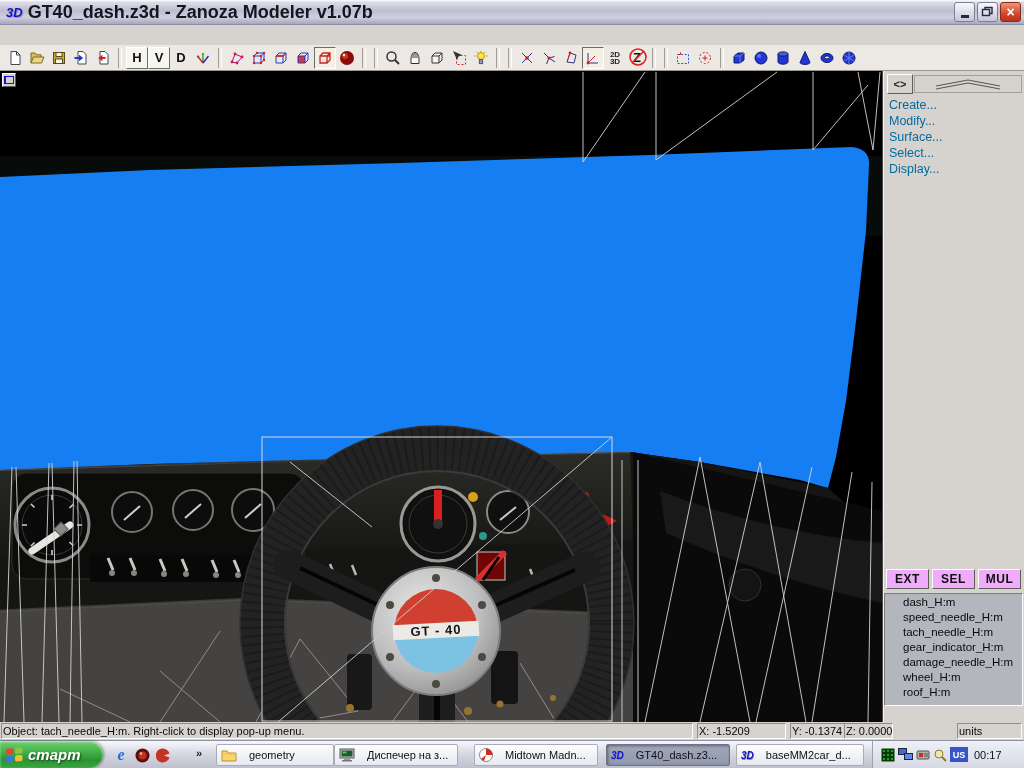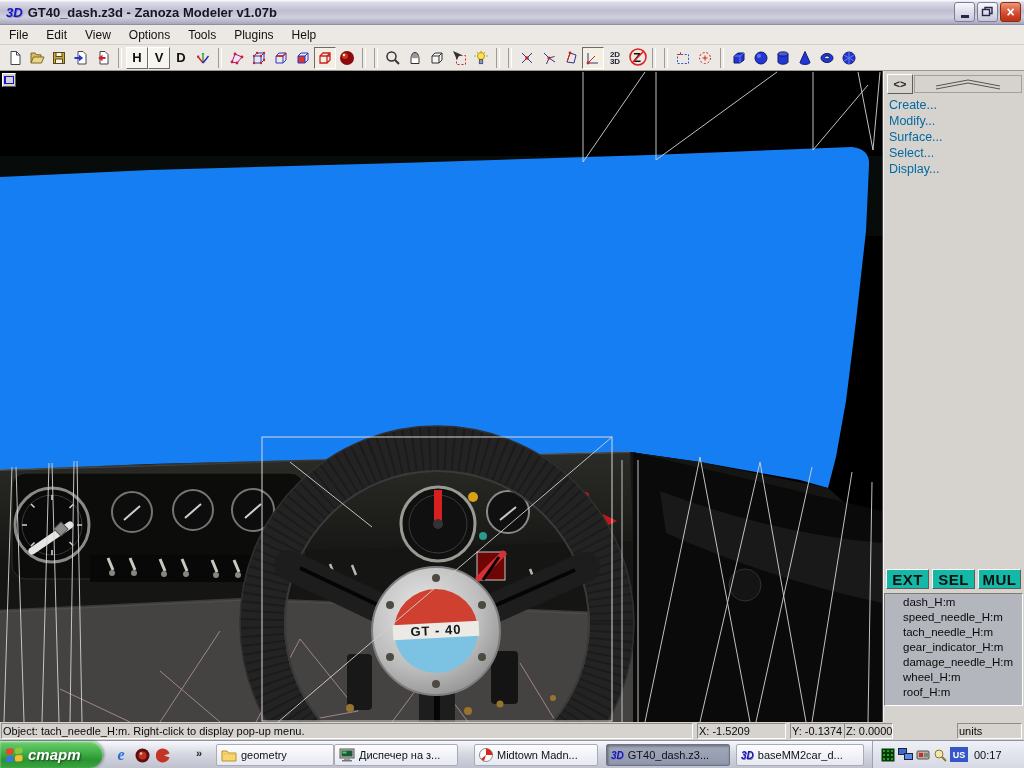--- a/index.html
+++ b/index.html
@@ -4,21 +4,21 @@
 <style>
   html,body{margin:0;padding:0;}
   body{width:1024px;height:768px;overflow:hidden;font-family:"Liberation Sans",sans-serif;background:#d6d3ce;}
   #screen{position:relative;width:1024px;height:768px;background:#d6d3ce;}
 
   
   #titlebar{position:absolute;left:0;top:0;width:1024px;height:25px;
     background:linear-gradient(180deg,#fdfdff 0%,#dcdce9 10%,#bdbdd0 45%,#d0d0df 72%,#a6a6bd 100%);
     display:flex;align-items:center;border-bottom:1px solid #8e8ea4;box-sizing:border-box;}
   #titlebar .applogo{font-weight:bold;font-style:italic;font-size:13px;color:#1515c8;margin:0 5px 0 6px;text-shadow:1px 1px 0 #9a9ab8;}
-  #titlebar .title{font-weight:bold;font-size:13px;color:#151520;}
+  #titlebar .title{font-weight:bold;font-size:18px;color:#151520;}
   .winbtns{position:absolute;right:3px;top:2px;display:flex;gap:2px;}
   .winbtn{width:21px;height:20px;border-radius:3px;border:1px solid #7d7d96;box-sizing:border-box;
     background:linear-gradient(180deg,#f8f8fc,#c6c6da);display:flex;align-items:center;justify-content:center;}
   .winbtn.close{background:linear-gradient(180deg,#ee9579,#d2492a 60%,#b93317);border-color:#8e2a12;color:#fff;font-weight:bold;font-size:14px;line-height:1;}
   .glyph-min{width:8px;height:3px;background:#26264a;margin-top:9px;}
 
   
   #menubar{position:absolute;left:0;top:25px;width:1024px;height:20px;background:#ece9e5;display:flex;align-items:center;border-bottom:1px solid #d2cfc9;box-sizing:border-box;}
   .menuitem{font-size:12px;color:#111;padding:2px 9px;}
 
@@ -37,39 +37,39 @@
   #viewport{position:absolute;left:0;top:71px;width:882px;height:651px;background:#000;border-right:1px solid #4a4a4a;box-sizing:content-box;}
   #vpbtn{position:absolute;left:2px;top:2px;width:14px;height:14px;background:#d6d3ce;border:1px solid;border-color:#fff #5f5e59 #5f5e59 #fff;box-sizing:border-box;display:flex;align-items:center;justify-content:center;z-index:5;}
   #vpbtn i{display:block;width:7px;height:6px;border:1px solid #1515c8;border-left-width:2px;}
 
   
   #rightpanel{position:absolute;left:883px;top:71px;width:141px;height:651px;background:#d6d3ce;border-left:1px solid #f3f2ee;box-sizing:border-box;}
   #expandbtn{position:absolute;left:3px;top:3px;width:24px;height:18px;font-size:11px;font-weight:bold;color:#222;
     background:#d6d3ce;border:1px solid;border-color:#fff #5f5e59 #5f5e59 #fff;display:flex;align-items:center;justify-content:center;}
   #collapsebtn{position:absolute;left:30px;top:4px;width:106px;height:16px;background:#d6d3ce;border:1px solid #a3a09a;display:flex;align-items:center;justify-content:center;}
   .sidelink{position:absolute;left:5px;font-size:12.5px;color:#0369a1;}
-  .modebtn{position:absolute;top:498px;width:43px;height:20px;font-size:15px;font-weight:bold;color:#111;letter-spacing:.5px;
-    background:#14b8a6;border:1px solid;border-color:#fff #5f5e59 #5f5e59 #fff;display:flex;align-items:center;justify-content:center;box-sizing:border-box;}
+  .modebtn{position:absolute;top:498px;width:43px;height:20px;font-size:12px;font-weight:bold;color:#111;letter-spacing:.5px;
+    background:#f0abfc;border:1px solid;border-color:#fff #5f5e59 #5f5e59 #fff;display:flex;align-items:center;justify-content:center;box-sizing:border-box;}
   #objectlist{position:absolute;left:0px;top:522px;width:139px;height:113px;background:#b3b6bc;border:1px solid;border-color:#7e7c78 #fdfdfd #fdfdfd #7e7c78;box-sizing:border-box;overflow:hidden;padding-top:1px;}
   .listitem{font-size:11.5px;color:#0a0a0a;line-height:15px;padding-left:18px;white-space:nowrap;}
 
   
   #statusbar{position:absolute;left:0;top:722px;width:1024px;height:18px;background:#d6d3ce;}
   .scell{position:absolute;top:1px;height:16px;background:#d6d3ce;border:1px solid;border-color:#8f8d88 #fdfdfd #fdfdfd #8f8d88;box-sizing:border-box;font-size:11px;color:#0a0a0a;padding:1px 1px;white-space:nowrap;overflow:hidden;}
 
   
   #taskbar{position:absolute;left:0;top:740px;width:1024px;height:28px;background:linear-gradient(180deg,#f8f9fc,#d4d6e0 50%,#bfc1ce);border-top:1px solid #8f92a2;box-sizing:border-box;}
   #startbtn{position:absolute;left:0;top:0;width:103px;height:27px;border-radius:0 14px 14px 0;
     background:linear-gradient(180deg,#6fd071 0%,#3fae46 45%,#2d9334 70%,#37a63e 100%);
     box-shadow:inset 0 1px 2px #bdf0bf, 1px 0 3px rgba(0,0,0,.4);display:flex;align-items:center;gap:4px;padding-left:5px;box-sizing:border-box;}
   #startbtn .starttext{font-size:15px;font-weight:bold;font-style:italic;color:#fff;text-shadow:1px 1px 2px rgba(0,0,0,.55);}
   .qlicon{position:absolute;top:5px;width:18px;height:18px;display:flex;align-items:center;justify-content:center;}
   .qlmore{position:absolute;top:6px;font-size:11px;font-weight:bold;color:#222;}
   .taskbtn{position:absolute;top:3px;height:22px;border-radius:2px;border:1px solid #a9abb8;background:linear-gradient(180deg,#fdfdfe,#e7e9f1);
-    display:flex;align-items:center;gap:4px;padding:0 4px;box-sizing:border-box;overflow:hidden;}
+    display:flex;align-items:center;gap:12px;padding:0 4px;box-sizing:border-box;overflow:hidden;}
   .taskbtn.active{background:linear-gradient(180deg,#a2a8ba,#9098ac);border-color:#6f7589;box-shadow:inset 1px 1px 3px rgba(0,0,0,.4);}
   .taskbtn .tlabel{font-size:11px;color:#101018;white-space:nowrap;}
   .z3dlogo{font-size:10px;font-weight:bold;font-style:italic;color:#1515c8;text-shadow:0.5px 0.5px 0 #8888aa;flex:none;}
   #tray{position:absolute;left:872px;top:0;width:152px;height:27px;background:linear-gradient(180deg,#eef0f6,#d6d9e4);border-left:1px solid #9ea1b0;display:flex;align-items:center;gap:3px;padding-left:8px;box-sizing:border-box;}
   #langbox{width:18px;height:15px;background:#3555c8;color:#fff;font-size:9px;font-weight:bold;display:flex;align-items:center;justify-content:center;}
   #clock{font-size:11px;color:#101018;margin-left:3px;}
 </style>
 </head>
 <body>
 
@@ -85,29 +85,20 @@
       <div class="winbtn">
         <svg width="13" height="12" viewBox="0 0 13 12">
             <rect x="1.5" y="3.5" width="7" height="6" fill="none" stroke="#26264a" stroke-width="1.4"></rect>
             <path d="M4 3.5V1.5h7v6H9" fill="none" stroke="#26264a" stroke-width="1.4"></path>
           </svg>
       </div>
       <div class="winbtn close">×</div>
     </div>
   </div>
 
-  <div id="menubar">
-    <span class="menuitem">File</span>
-    <span class="menuitem">Edit</span>
-    <span class="menuitem">View</span>
-    <span class="menuitem">Options</span>
-    <span class="menuitem">Tools</span>
-    <span class="menuitem">Plugins</span>
-    <span class="menuitem">Help</span>
-  </div>
 
   <div id="toolbar">
     <span class="tb">
         <svg width="16" height="16" viewBox="0 0 16 16">
           <path d="M4 1.5h5.5L13 5v9.5H4z" fill="#fff" stroke="#445"></path>
           <path d="M9.5 1.5V5H13" fill="none" stroke="#445"></path>
         </svg>
       </span>
     <span class="tb">
         <svg width="16" height="16" viewBox="0 0 16 16">

